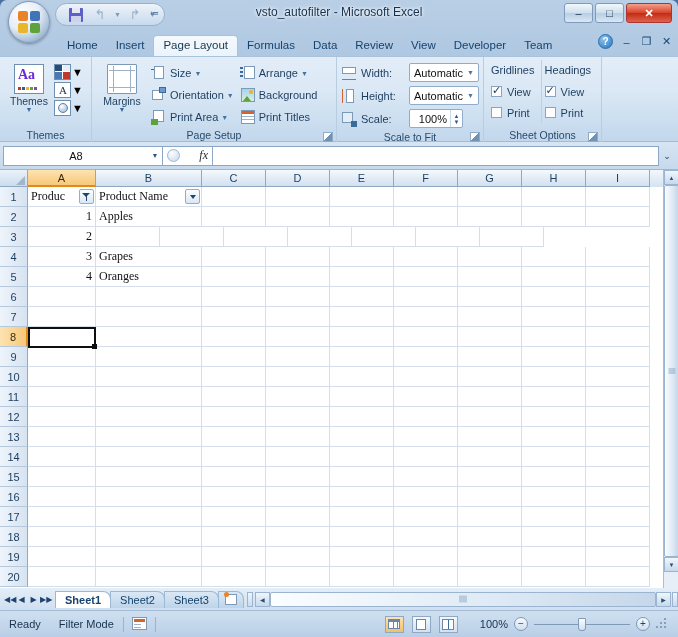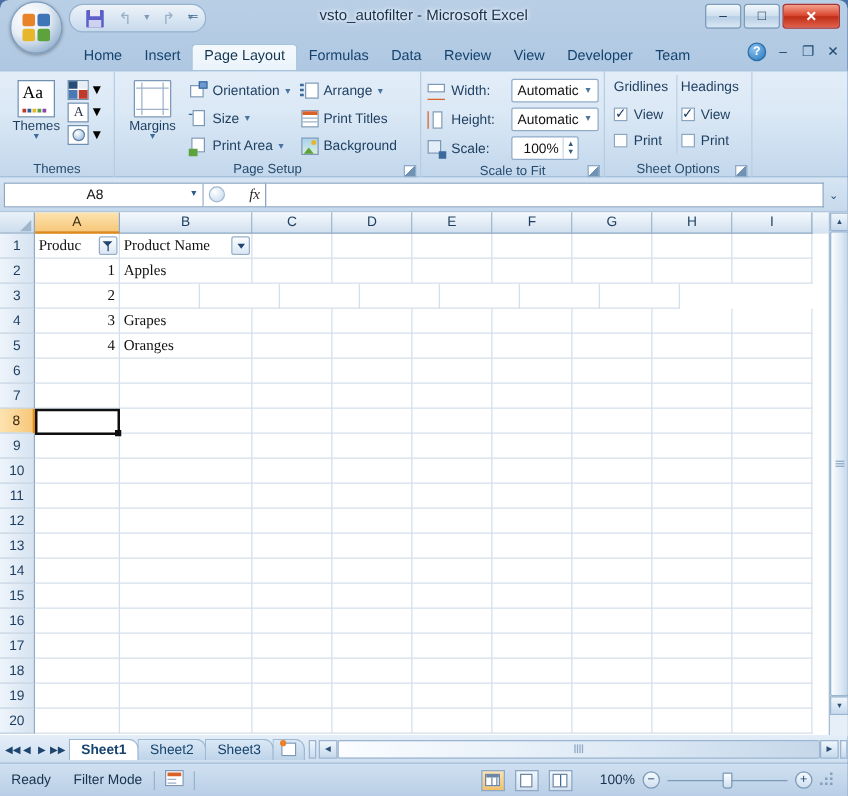--- a/index.html
+++ b/index.html
@@ -90,21 +90,21 @@
   
   .smallbtn { display:flex; align-items:center; gap:3px; height:22px; padding:0 3px; cursor:default; }
   .smallbtn .lbl { font-size:11px; color:#1c3d5f; white-space:nowrap; }
   .smallbtn .dn { font-size:7px; color:#47749f; }
   .icon16 { width:16px; height:16px; position:relative; flex:none; }
   .icon32 { width:30px; height:30px; position:relative; flex:none; }
   .ibox { position:absolute; inset:0; border:1px solid #7d99b8; background:#fff; border-radius:1px; }
   
   .theme-ico { width:30px;height:30px;border:1px solid #6f8fb0;background:#fff;position:relative;
                box-shadow:inset 0 0 0 1px #fff; }
-  .theme-ico .aa { position:absolute; left:3px; top:2px; font-size:14px; color:#000000; font-family:"Liberation Serif",serif; }
+  .theme-ico .aa { position:absolute; left:3px; top:2px; font-size:14px; color:#6d28d9; font-family:"Liberation Serif",serif;font-weight:bold; }
   .theme-ico .sw { position:absolute; bottom:3px; left:3px; display:flex; gap:1px; }
   .theme-ico .sw i { width:3px; height:3px; display:block; }
   .stackbtn { display:flex; align-items:center; gap:1px; margin-bottom:2px; cursor:default; }
   .sq { width:17px; height:16px; border:1px solid #6f8fb0; position:relative; background:#fff; }
   
   .cbx { width:11px; height:11px; border:1px solid #8aa5c0; background:#fdfdfd; position:relative;
          display:inline-block; }
   .cbx.on::after { content:"✓"; position:absolute; left:0px; top:-3px; font-size:11px; color:#1a3c66; }
   .optrow { display:flex; align-items:center; gap:5px; height:21px; padding-left:3px; }
   .optrow .lbl { font-size:11px; color:#1c3d5f; }
@@ -340,32 +340,32 @@
             <i style="position:absolute;right:6px;top:2px;bottom:2px;width:1px;background:#9db2c9"></i>
             <i style="position:absolute;top:6px;left:2px;right:2px;height:1px;background:#9db2c9"></i>
             <i style="position:absolute;bottom:6px;left:2px;right:2px;height:1px;background:#9db2c9"></i>
           </div>
           <span class="lbl">Margins</span>
           <span class="dn">▼</span>
         </div>
         <div style="display:flex;flex-direction:column;">
           <div class="smallbtn">
             <span class="icon16">
+              <i style="position:absolute;left:3px;top:1px;width:10px;height:13px;background:#fff;border:1px solid #7d99b8;display:block"></i>
+              <i style="position:absolute;left:0;top:4px;width:3px;height:1px;background:#3a6b9c;display:block"></i>
+            </span>
+            <span class="lbl">Size</span>
+            <span class="dn">▼</span>
+          </div>
+          <div class="smallbtn">
+            <span class="icon16">
               <i style="position:absolute;left:1px;top:3px;width:11px;height:10px;background:#fff;border:1px solid #7d99b8;display:block"></i>
               <i style="position:absolute;left:8px;top:0px;width:7px;height:6px;background:#6d9bd1;border:1px solid #3a6b9c;display:block"></i>
             </span>
             <span class="lbl">Orientation</span>
-            <span class="dn">▼</span>
-          </div>
-          <div class="smallbtn">
-            <span class="icon16">
-              <i style="position:absolute;left:3px;top:1px;width:10px;height:13px;background:#fff;border:1px solid #7d99b8;display:block"></i>
-              <i style="position:absolute;left:0;top:4px;width:3px;height:1px;background:#3a6b9c;display:block"></i>
-            </span>
-            <span class="lbl">Size</span>
             <span class="dn">▼</span>
           </div>
           <div class="smallbtn">
             <span class="icon16">
               <i style="position:absolute;left:2px;top:1px;width:11px;height:12px;background:#fff;border:1px solid #7d99b8;display:block"></i>
               <i style="position:absolute;left:0px;bottom:0px;width:7px;height:6px;background:#5da23d;display:block"></i>
             </span>
             <span class="lbl">Print Area</span>
             <span class="dn">▼</span>
           </div>
@@ -376,34 +376,34 @@
               <i style="position:absolute;left:4px;top:1px;width:11px;height:13px;background:#fff;border:1px solid #7d99b8;display:block"></i>
               <i style="position:absolute;left:0;top:2px;width:3px;height:2px;background:#3a6b9c;display:block"></i>
               <i style="position:absolute;left:0;top:6px;width:3px;height:2px;background:#3a6b9c;display:block"></i>
               <i style="position:absolute;left:0;top:10px;width:3px;height:2px;background:#3a6b9c;display:block"></i>
             </span>
             <span class="lbl">Arrange</span>
             <span class="dn">▼</span>
           </div>
           <div class="smallbtn">
             <span class="icon16">
+              <i style="position:absolute;inset:1px;background:linear-gradient(180deg,#a7d2f0,#dbeedb);border:1px solid #7d99b8;display:block"></i>
+              <i style="position:absolute;left:3px;bottom:2px;width:0;height:0;border-style:solid;border-width:0 4px 5px 4px;border-color:transparent transparent #5da23d transparent;display:block"></i>
+              <i style="position:absolute;right:3px;top:3px;width:4px;height:4px;border-radius:50%;background:#e8b62a;display:block"></i>
+            </span>
+            <span class="lbl">Background</span>
+          </div>
+          <div class="smallbtn">
+            <span class="icon16">
               <i style="position:absolute;inset:1px;background:#fff;border:1px solid #7d99b8;display:block"></i>
               <i style="position:absolute;left:2px;top:2px;right:2px;height:3px;background:#d9622b;display:block"></i>
               <i style="position:absolute;left:2px;top:7px;right:2px;height:1px;background:#9db2c9;display:block"></i>
               <i style="position:absolute;left:2px;top:10px;right:2px;height:1px;background:#9db2c9;display:block"></i>
             </span>
             <span class="lbl">Print Titles</span>
-          </div>
-          <div class="smallbtn">
-            <span class="icon16">
-              <i style="position:absolute;inset:1px;background:linear-gradient(180deg,#a7d2f0,#dbeedb);border:1px solid #7d99b8;display:block"></i>
-              <i style="position:absolute;left:3px;bottom:2px;width:0;height:0;border-style:solid;border-width:0 4px 5px 4px;border-color:transparent transparent #5da23d transparent;display:block"></i>
-              <i style="position:absolute;right:3px;top:3px;width:4px;height:4px;border-radius:50%;background:#e8b62a;display:block"></i>
-            </span>
-            <span class="lbl">Background</span>
           </div>
         </div>
       </div>
       <div class="grp-label">Page Setup</div>
       <div class="dlg-launch"></div>
     </div>
 
     <div class="grp" style="width:147px">
       <div class="grp-body" style="flex-direction:column;padding-top:2px;">
         <div class="sfrow">

